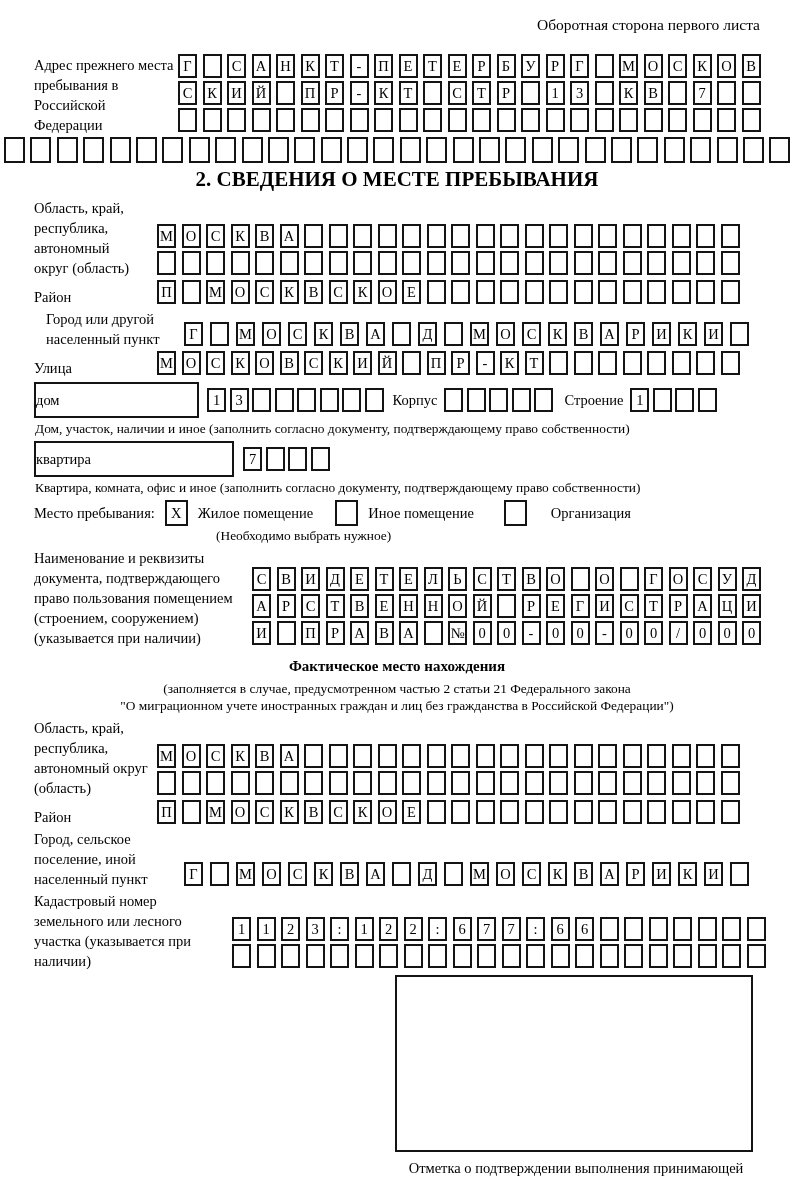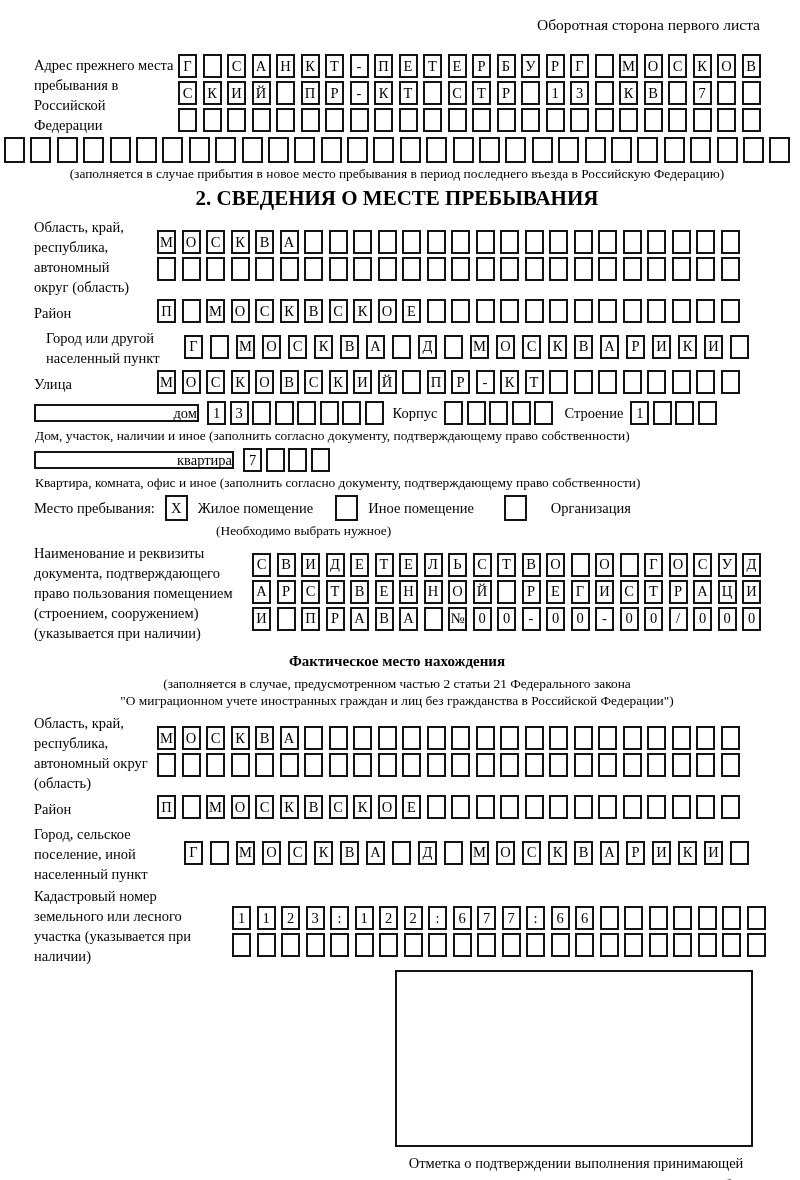--- a/index.html
+++ b/index.html
@@ -4,41 +4,41 @@
 <style>
   html,body{margin:0;padding:0;background:#fff;}
   body{
     width:800px;height:1180px;overflow:hidden;color:#000;
     font-family:"Liberation Serif","DejaVu Serif",serif;
     font-size:14.5px;
   }
   .page{position:relative;width:800px;height:1180px;padding:16px 40px 0 34px;box-sizing:border-box;}
   .hdr{text-align:right;font-size:15.5px;margin-bottom:20px;}
   
-  .frow{display:flex;align-items:center;margin-bottom:2px;font-family:Liberation Serif, serif;}
+  .frow{display:flex;align-items:flex-end;margin-bottom:2px;font-family:Liberation Serif, serif;}
   .flabel{flex:none;line-height:1.38;padding-right:4px;box-sizing:border-box;}
   .b144{width:144px;} .b123{width:123px;} .b150{width:150px;} .b218{width:218px;} .b198{width:198px;}
   .max112{display:block;max-width:112px;} .max132{display:block;max-width:132px;} .max138{display:block;max-width:138px;margin-left:12px;}
   .fboxes{flex:none;}
   .grid{display:flex;gap:5.5px;margin-bottom:3px;}
   .grid.tight{gap:3.5px;}
   .grid.gap7{gap:7px;}
   .grid.wide{gap:5.4px;}
   .cbox{
     flex:none;width:19px;height:24px;box-sizing:border-box;border:2px solid #141414;
     display:flex;align-items:center;justify-content:center;font-size:14.5px;background:#fff;
   }
   .wide .cbox{width:21px;height:26px;}
   .fullrow{margin-left:-30px;margin-top:1px;}
   .caption{font-size:13.4px;text-align:center;margin:1px 0 4px 0;}
   .caption-left{font-size:13.4px;text-align:left;margin:0 0 4px 1px;}
   .sec-title{font-size:21px;font-weight:bold;text-align:center;margin:4px 0 6px 0;}
   .sub-title{font-size:15px;font-weight:bold;text-align:center;margin:10px 0 6px 0;}
   .hrow{display:flex;align-items:center;margin-bottom:3px;}
-  .bigbox{flex:none;height:18px;box-sizing:border-box;border:2px solid #141414;display:flex;align-items:center;justify-content:flex-end;font-size:14.5px;background:#fff;}
+  .bigbox{flex:none;height:36px;box-sizing:border-box;border:2px solid #141414;display:flex;align-items:center;justify-content:flex-start;font-size:14.5px;background:#fff;}
   .w165{width:165px;} .w200{width:200px;}
   .inl{flex:none;padding:0 7px 0 9px;text-align:center;}
   .cb{flex:none;width:23px;height:26px;box-sizing:border-box;border:2px solid #141414;display:flex;align-items:center;justify-content:center;font-size:14.5px;margin:0 10px;background:#fff;}
   .stay-note{font-size:13.4px;margin:-1px 0 4px 182px;}
   .stamp-box{width:358px;height:177px;border:2px solid #141414;box-sizing:border-box;margin:4px 0 6px 361px;background:#fff;}
   .stamp-note{width:520px;margin-left:282px;text-align:center;font-size:14.5px;line-height:1.5;}
   .mt4{margin-top:4px;} .mt14{margin-top:14px;}
 </style>
 </head>
 <body>
@@ -155,21 +155,20 @@
       <span class="cbox"></span>
       <span class="cbox"></span>
       <span class="cbox"></span>
       <span class="cbox"></span>
       <span class="cbox"></span>
       <span class="cbox"></span>
       <span class="cbox"></span>
       <span class="cbox"></span>
       <span class="cbox"></span>
     </div>
-  <div class="caption">(заполняется в случае прибытия в новое место пребывания в период последнего въезда в Российскую Федерацию)</div>
 
   <div class="sec-title">2. СВЕДЕНИЯ О МЕСТЕ ПРЕБЫВАНИЯ</div>
 
   <div class="frow">
     <div class="flabel b123">
         <span class="max112">Область, край, республика, автономный округ (область)</span>
       </div>
     <div class="fboxes">
       <div class="grid">
           <span class="cbox">М</span>

